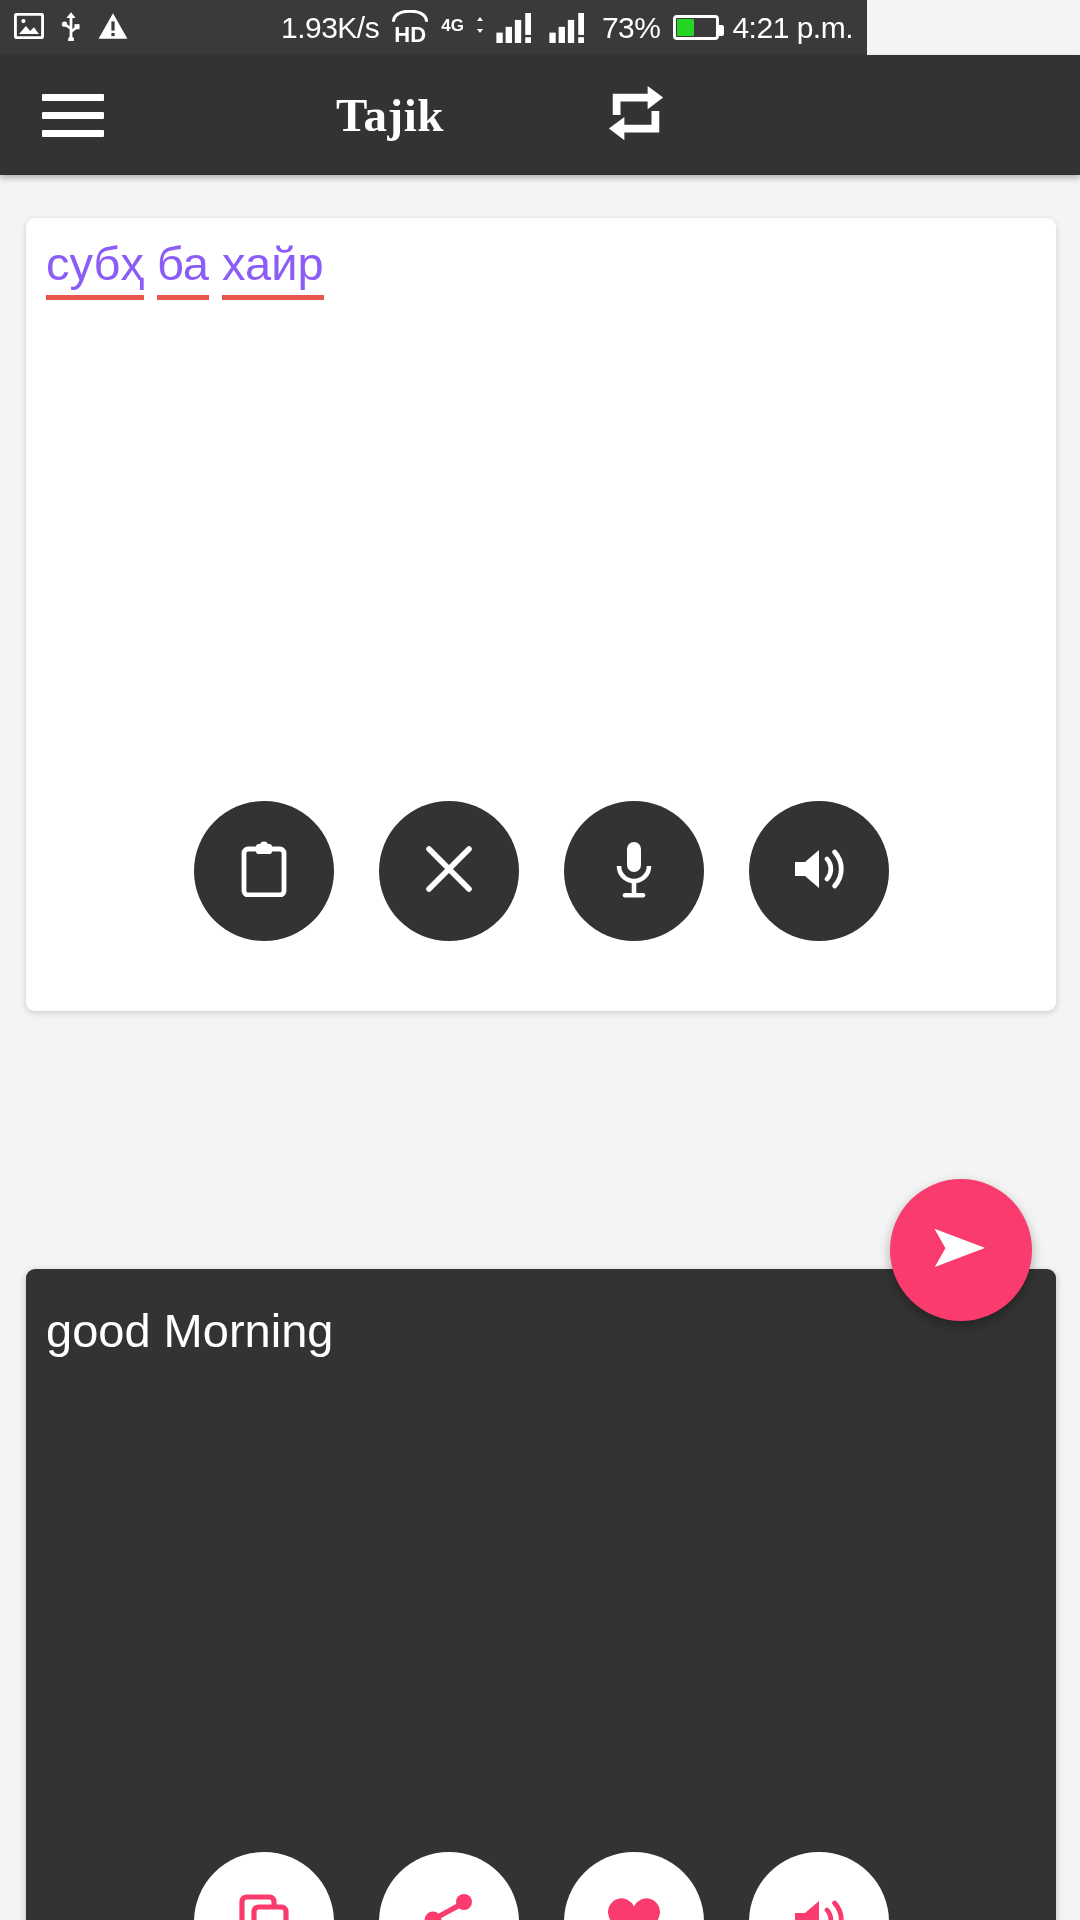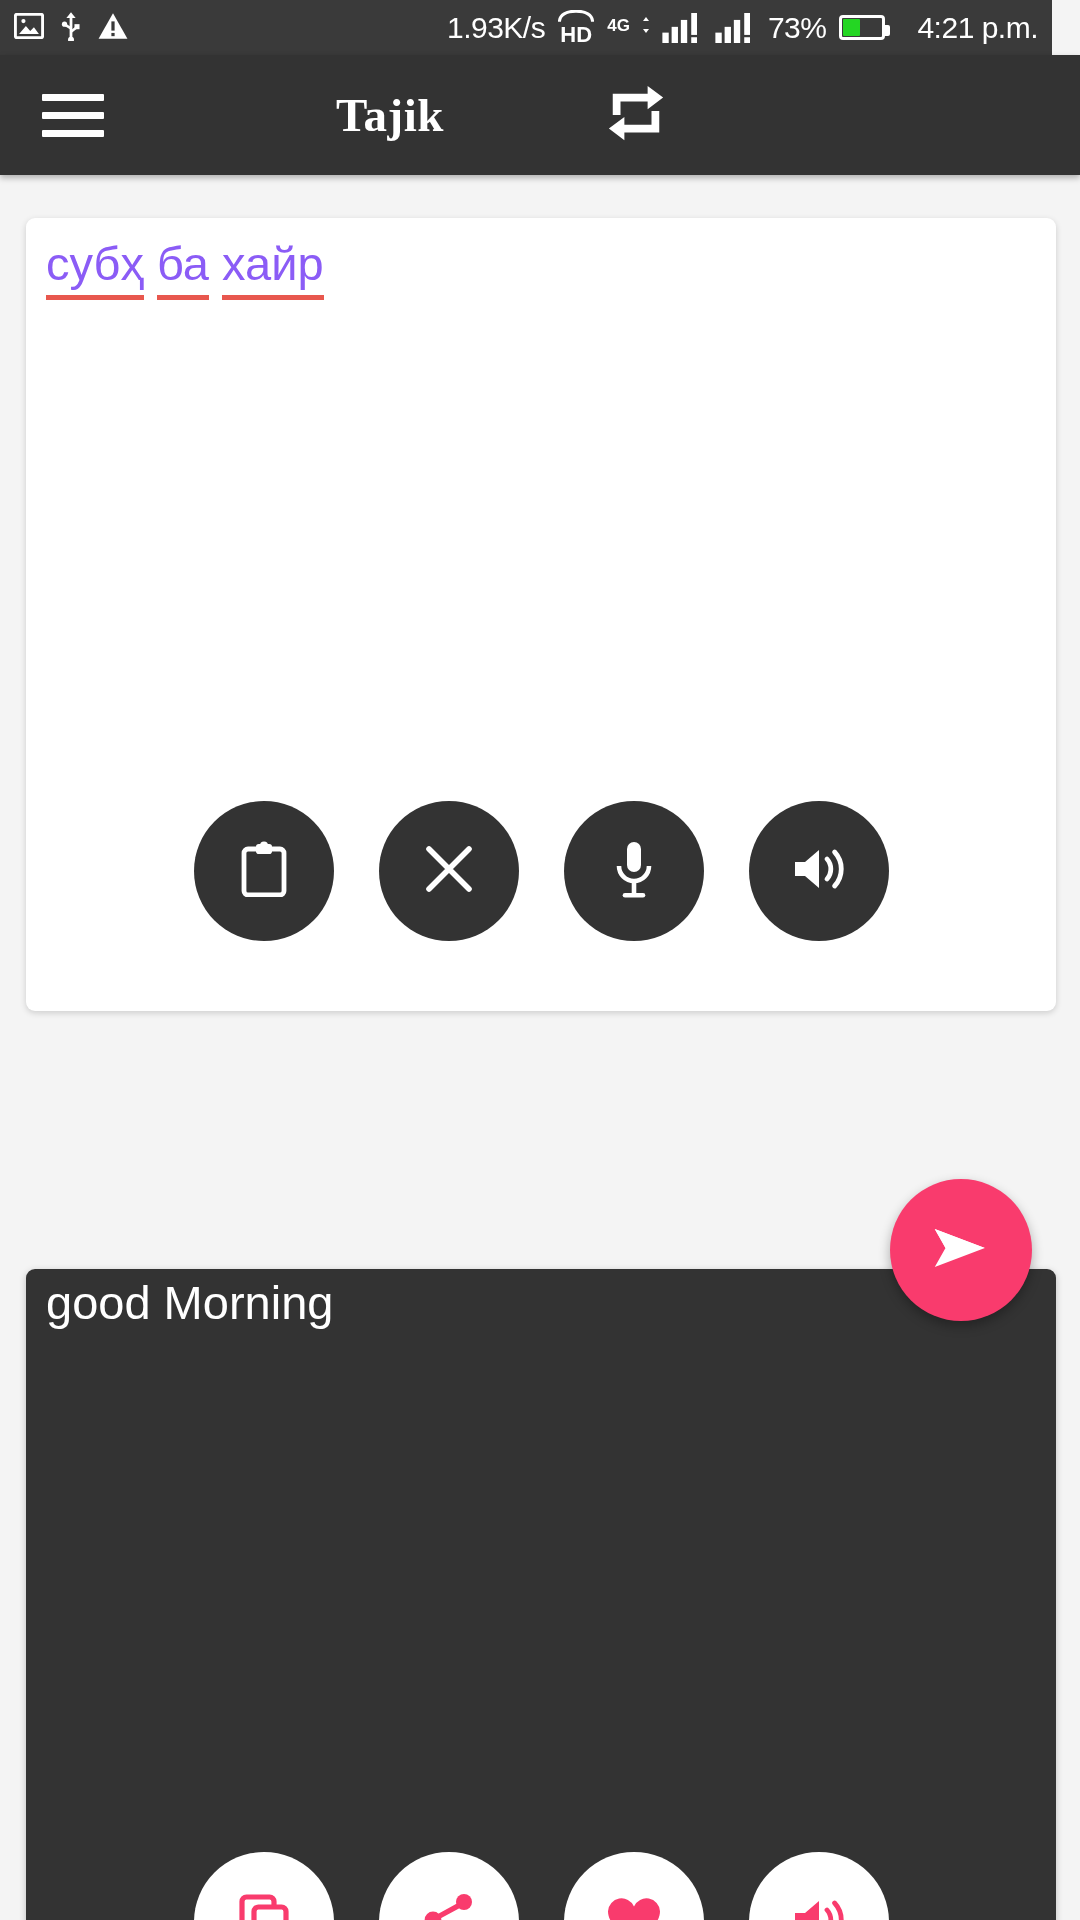--- a/index.html
+++ b/index.html
@@ -6,21 +6,21 @@
   html, body {
     width:1080px; height:1920px;
     background:#f4f4f4;
     font-family:"Liberation Sans", sans-serif;
     overflow:hidden;
   }
 
   
   .statusbar{
     position:relative;
-    height:55px; width:1052px;
+    height:55px; width:867px;
     background:#3a3a3a;
     display:flex; align-items:center;
     padding:0 14px;
     color:#ffffff;
   }
   .sb-left{ display:flex; align-items:center; gap:16px; }
   .sb-right{ display:flex; align-items:center; gap:13px; margin-left:auto; }
   .sb-icon{ display:block; }
   .sb-text{
     font-size:30px; font-weight:400; letter-spacing:-0.5px;
@@ -136,21 +136,21 @@
   .card-output{
     position:absolute;
     left:26px; top:1094px;
     width:1030px; height:791px;
     background:#333333;
     border-radius:9px;
     box-shadow:0 2px 7px rgba(0,0,0,0.22);
   }
   .dst-text{
     position:absolute;
-    left:20px; top:6px;
+    left:20px; top:34px;
     font-size:47px;
     color:#ffffff;
     font-family:"Liberation Sans", sans-serif;
     white-space:nowrap;
   }
 </style>
 </head>
 <body>
 
 <div class="statusbar">
@@ -213,21 +213,21 @@
       <rect x="25" y="0" width="5" height="19" fill="#fff"></rect>
       <rect x="25" y="21" width="5" height="5" fill="#fff"></rect>
     </svg>
 
     <span class="sb-text">73%</span>
 
     <span class="battery">
       <span class="battery-fill" id="battery-fill" style="width: 41.58%; background: rgb(36, 214, 35);"></span>
     </span>
 
-    <span class="sb-text" style="margin-left:19px;">4:21 p.m.</span>
+    <span class="sb-text" style="margin-left:0;">4:21 p.m.</span>
   </div>
 </div>
 
 <div class="appbar">
   <div class="hamburger">
     <span></span>
     <span></span>
     <span></span>
   </div>
 

